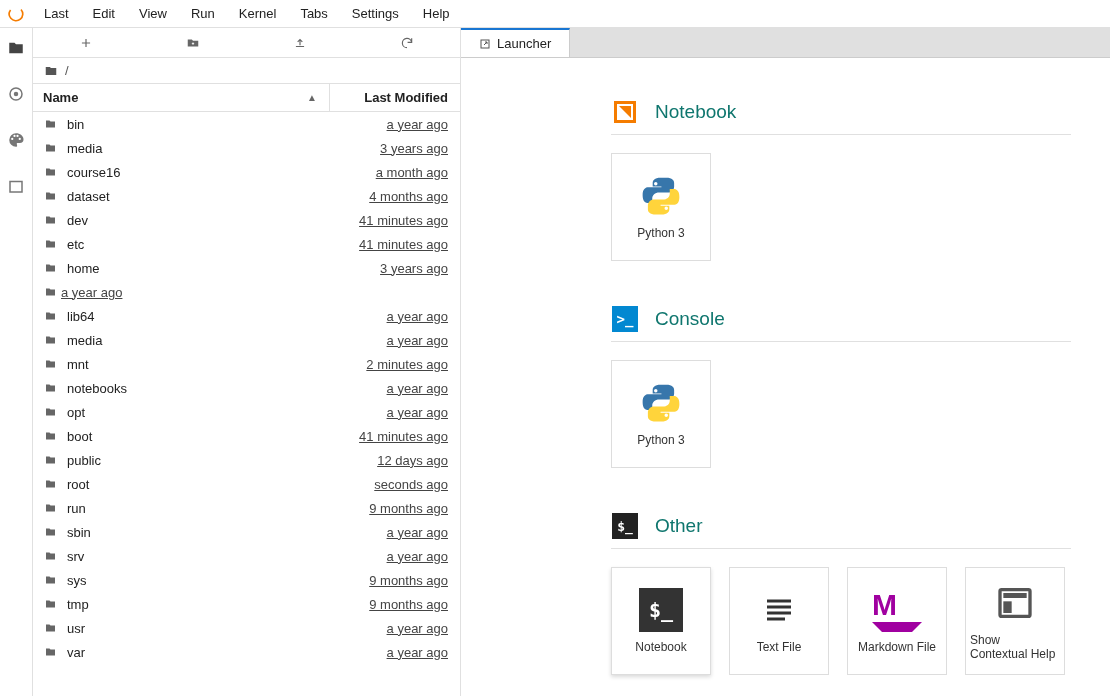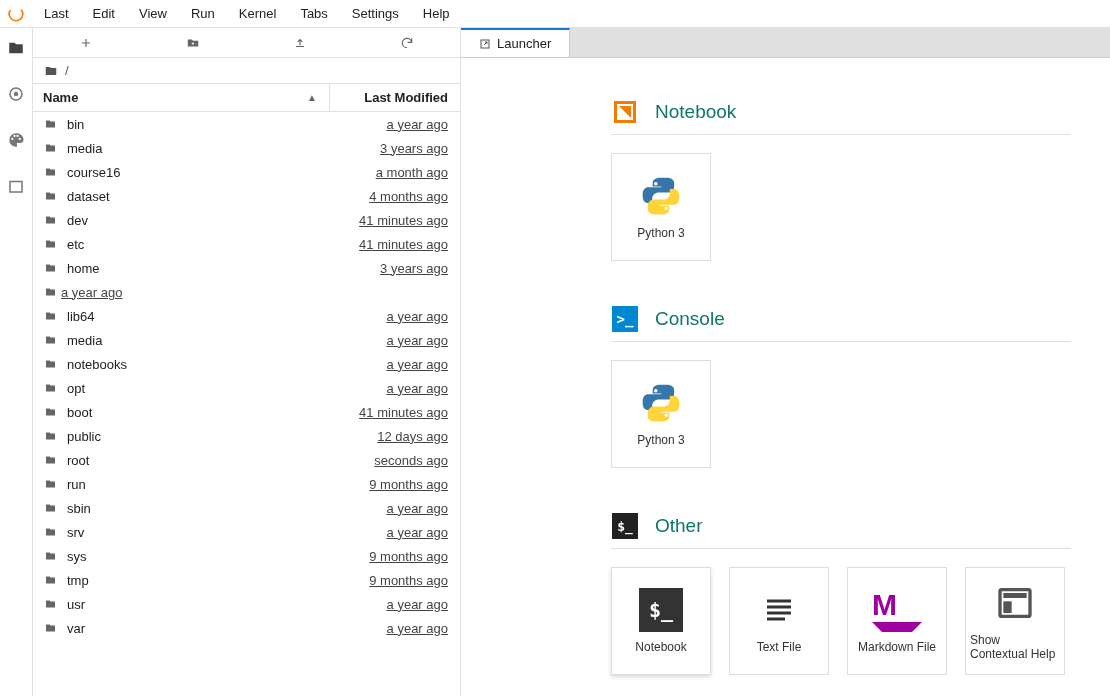--- a/index.html
+++ b/index.html
@@ -240,20 +240,29 @@
           </span>
           <span class="fb-name">media</span>
           <span class="fb-mod">a year ago</span>
         </div>
         <div class="fb-row">
           <span class="fb-icon">
             <svg viewBox="0 0 24 24" fill="currentColor">
               <path d="M3 5h7l2 2h9v12H3z"></path>
             </svg>
           </span>
+          <span class="fb-name">mnt</span>
+          <span class="fb-mod">2 minutes ago</span>
+        </div>
+        <div class="fb-row">
+          <span class="fb-icon">
+            <svg viewBox="0 0 24 24" fill="currentColor">
+              <path d="M3 5h7l2 2h9v12H3z"></path>
+            </svg>
+          </span>
           <span class="fb-name">notebooks</span>
           <span class="fb-mod">a year ago</span>
         </div>
         <div class="fb-row">
           <span class="fb-icon">
             <svg viewBox="0 0 24 24" fill="currentColor">
               <path d="M3 5h7l2 2h9v12H3z"></path>
             </svg>
           </span>
           <span class="fb-name">opt</span>

